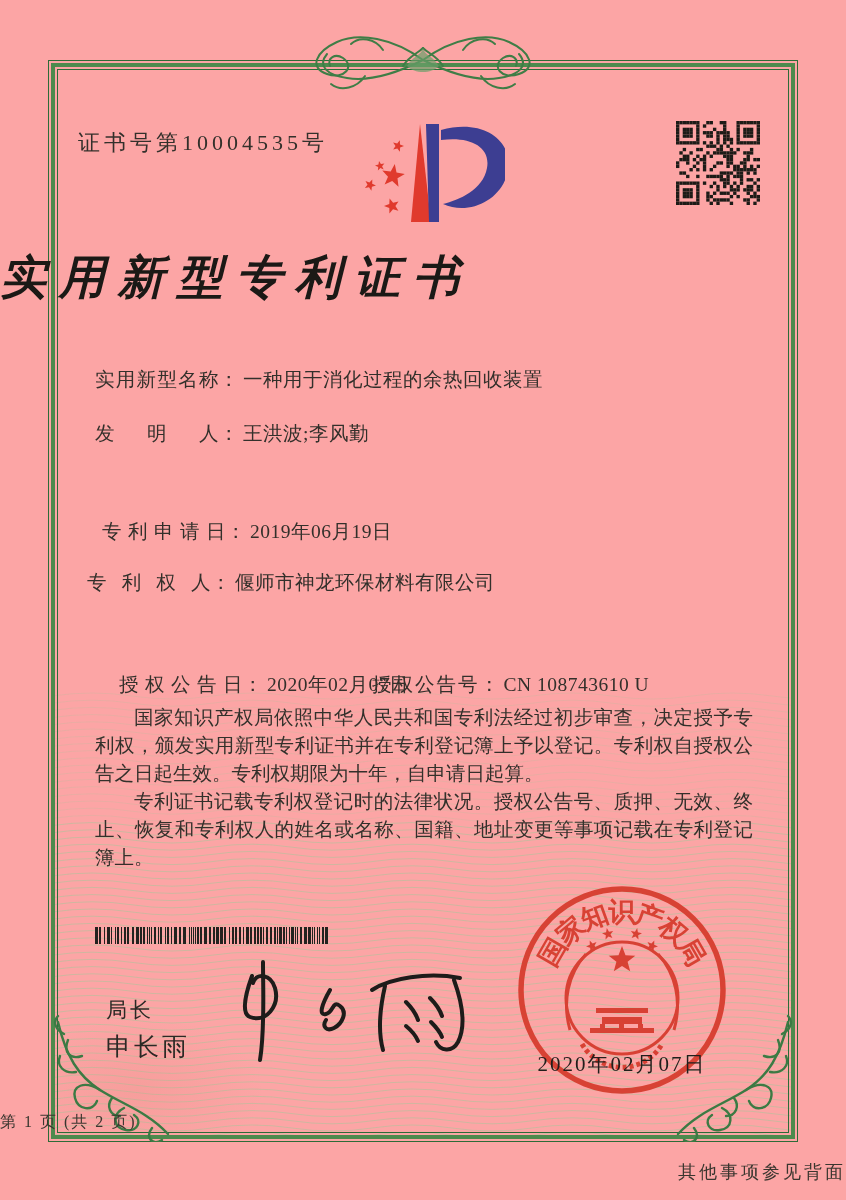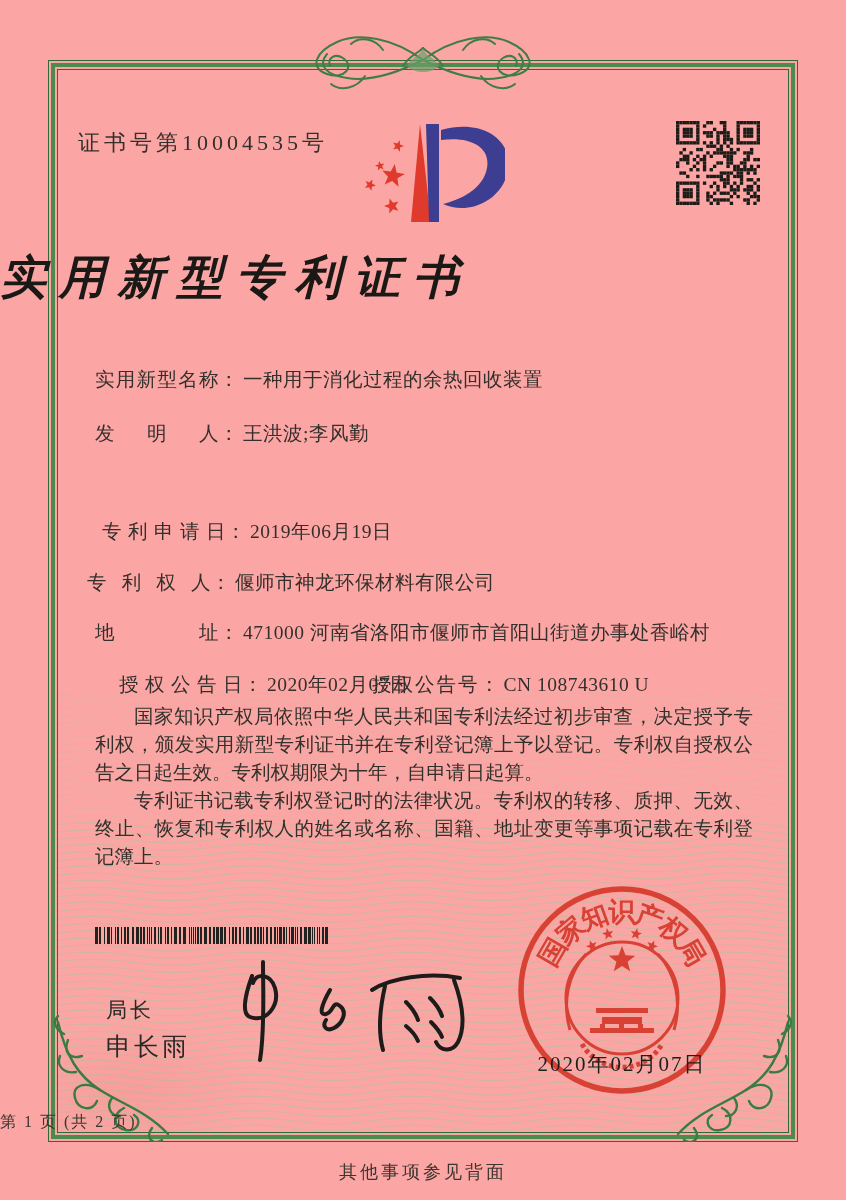--- a/index.html
+++ b/index.html
@@ -10,28 +10,28 @@
   .frame{position:absolute;left:48px;top:60px;right:48px;bottom:58px;border:1.5px solid #2e6b37;pointer-events:none;}
   .frame-mid{position:absolute;inset:2px;border:4px solid #4d8a4d;}
   .frame-in{position:absolute;inset:2px;border:1px solid #2e6b37;}
   .cert-no{left:78px;top:128px;font-size:22px;letter-spacing:4px;color:#33302b;}
   .title{left:0;right:0;top:247px;text-align:left;font-size:46px;font-weight:700;
          letter-spacing:13px;color:#1b1916;font-style:italic;}
   .row{position:absolute;font-size:19.5px;white-space:nowrap;letter-spacing:.5px;color:#33302b;}
   .flabel{display:inline-block;width:124px;text-align:justify;text-align-last:justify;}
   .colon{margin-right:4px;}
   .paras{position:absolute;left:95px;top:704px;width:658px;font-size:19.5px;line-height:28px;
-         text-align:justify;color:#33302b;font-family:Liberation Mono, monospace;}
+         text-align:justify;color:#33302b;}
   .paras p{margin:0;text-indent:2em;}
   .director-title{left:106px;top:996px;font-size:21px;letter-spacing:3px;color:#2b2925;text-align:center;}
   .director-name{left:106px;top:1030px;font-size:25px;letter-spacing:3px;color:#2b2925;}
   .seal-date{left:512px;top:1050px;width:220px;text-align:center;font-size:21px;
              letter-spacing:2px;color:#201e1b;z-index:6;}
   .page-indicator{left:0;right:0;top:1112px;text-align:left;font-size:16px;letter-spacing:2px;color:#3a362f;}
-  .footer-note{left:0;right:0;top:1160px;text-align:center;font-size:18px;letter-spacing:3px;color:#3a362f;}
+  .footer-note{left:0;right:0;top:1160px;text-align:right;font-size:18px;letter-spacing:3px;color:#3a362f;}
   .logo{left:353px;top:116px;width:152px;height:124px;}
   .qr{left:676px;top:121px;width:84px;height:84px;}
   .barcode{left:95px;top:927px;width:236px;height:18px;z-index:3;}
   .signature{left:222px;top:956px;width:250px;height:110px;z-index:5;}
   .seal{left:512px;top:880px;width:220px;height:220px;z-index:4;opacity:.92;}
   #seal-chars text{fill:#d63a2b;font-size:27px;font-weight:bold;text-anchor:middle;
                    dominant-baseline:central;font-family:"Liberation Serif",serif;}
   .waves{left:52px;top:692px;z-index:0;pointer-events:none;}
   .tint{left:52px;top:1018px;width:210px;height:120px;z-index:0;
         background:radial-gradient(ellipse at 40% 60%,rgba(226,130,118,.20),rgba(226,130,118,0) 72%);}
@@ -472,33 +472,30 @@
   </div>
   <div class="row content" style="left:95px;top:420px;">
     <span class="flabel">发明人</span><span class="colon">：</span><span>王洪波;李风勤</span>
   </div>
   <div class="row content" style="left:102px;top:518px;">
     <span class="flabel">专利申请日</span><span class="colon">：</span><span>2019年06月19日</span>
   </div>
   <div class="row content" style="left:87px;top:569px;">
     <span class="flabel">专利权人</span><span class="colon">：</span><span>偃师市神龙环保材料有限公司</span>
   </div>
-  <div class="row content" style="left:95px;top:619px;">
-    <span class="flabel">地址</span><span class="colon">：</span><span>471000 河南省洛阳市偃师市首阳山街道办事处香峪村</span>
-  </div>
   <div class="row content" style="left:95px;top:671px;margin-left:24px;">
     <span class="flabel">授权公告日</span><span class="colon">：</span><span>2020年02月07日</span>
   </div>
   <div class="row content" style="left:372px;top:671px;">
     <span style="letter-spacing:2px;margin-top:44px;">授权公告号</span><span class="colon">：</span><span>CN 108743610 U</span>
   </div>
 
   <div class="paras content">
     <p>国家知识产权局依照中华人民共和国专利法经过初步审查，决定授予专利权，颁发实用新型专利证书并在专利登记簿上予以登记。专利权自授权公告之日起生效。专利权期限为十年，自申请日起算。</p>
-    <p>专利证书记载专利权登记时的法律状况。专利权的转移、质押、无效、终止、恢复和专利权人的姓名或名称、国籍、地址变更等事项记载在专利登记簿上。</p>
+    <p>专利证书记载专利权登记时的法律状况。授权公告号、质押、无效、终止、恢复和专利权人的姓名或名称、国籍、地址变更等事项记载在专利登记簿上。</p>
   </div>
 
   <svg class="abs barcode" viewBox="0 0 236 18">
     <g id="barcode-bars" fill="#23221f">
         <rect x="0" y="0" width="3" height="17"></rect>
         <rect x="4" y="0" width="2" height="17"></rect>
         <rect x="9" y="0" width="1" height="17"></rect>
         <rect x="12" y="0" width="3" height="17"></rect>
         <rect x="16" y="0" width="1" height="17"></rect>
         <rect x="20" y="0" width="1" height="17"></rect>

